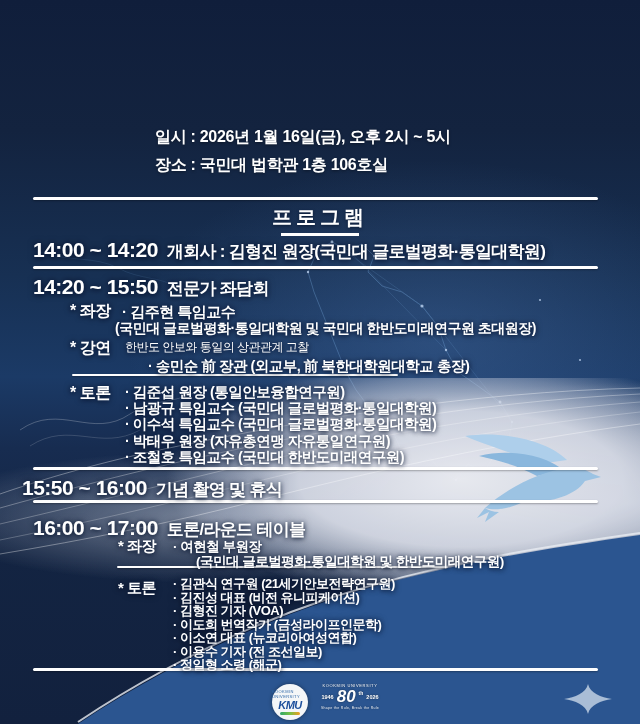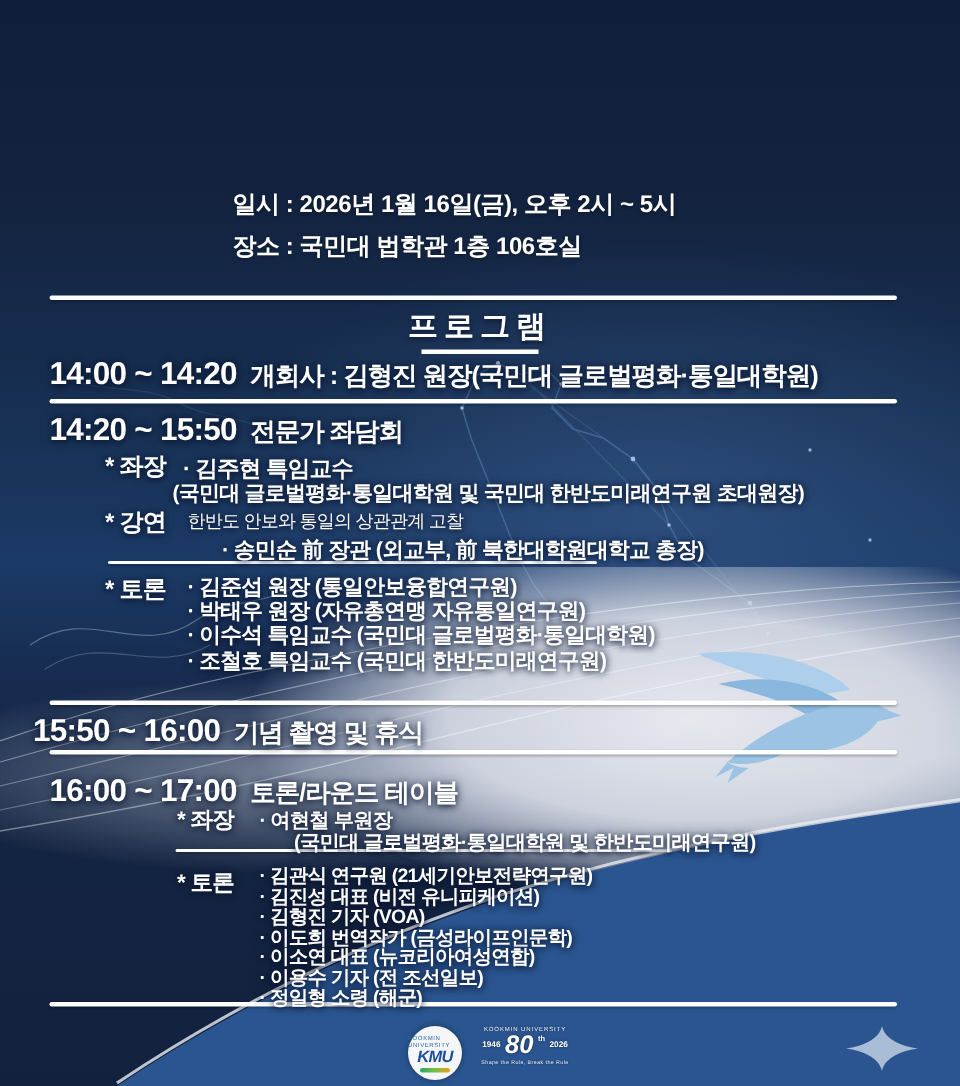--- a/index.html
+++ b/index.html
@@ -179,22 +179,23 @@
 
   <div class="lbl" id="p1-chair-label">* 좌장</div>
   <div class="txt" id="p1-chair-name">· 김주현 특임교수</div>
   <div class="txt" id="p1-chair-affil">(국민대 글로벌평화·통일대학원 및 국민대 한반도미래연구원 초대원장)</div>
   <div class="lbl" id="p1-lecture-label">* 강연</div>
   <div class="txt" id="p1-lecture-title">한반도 안보와 통일의 상관관계 고찰</div>
   <div class="txt" id="p1-lecture-speaker">· 송민순 前 장관 (외교부, 前 북한대학원대학교 총장)</div>
   <div class="lbl" id="p1-disc-label">* 토론</div>
   <div class="list" id="p1-disc-list">
     <div>· 김준섭 원장 (통일안보융합연구원)</div>
+    <div>· 남광규 특임교수 (국민대 글로벌평화·통일대학원)</div>
+    <div>· 이수석 특임교수 (국민대 글로벌평화·통일대학원)</div>
     <div>· 박태우 원장 (자유총연맹 자유통일연구원)</div>
-    <div>· 이수석 특임교수 (국민대 글로벌평화·통일대학원)</div>
     <div>· 조철호 특임교수 (국민대 한반도미래연구원)</div>
   </div>
 
   <div class="sched" id="row-photo">
     <span class="time">15:50 ~ 16:00</span>
     <span class="stitle">기념 촬영 및 휴식</span>
   </div>
   <div class="sched" id="row-roundtable">
     <span class="time">16:00 ~ 17:00</span>
     <span class="stitle">토론/라운드 테이블</span>

